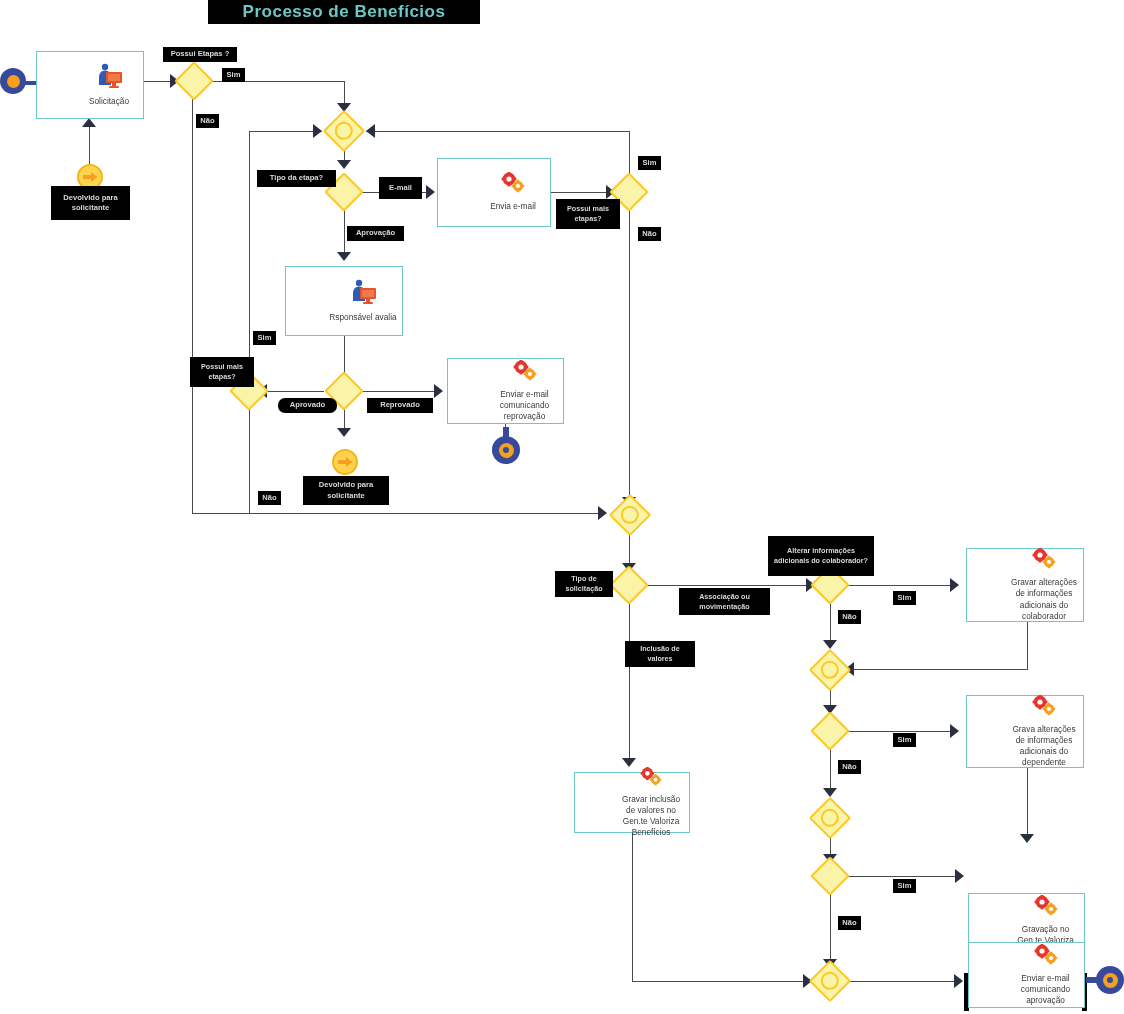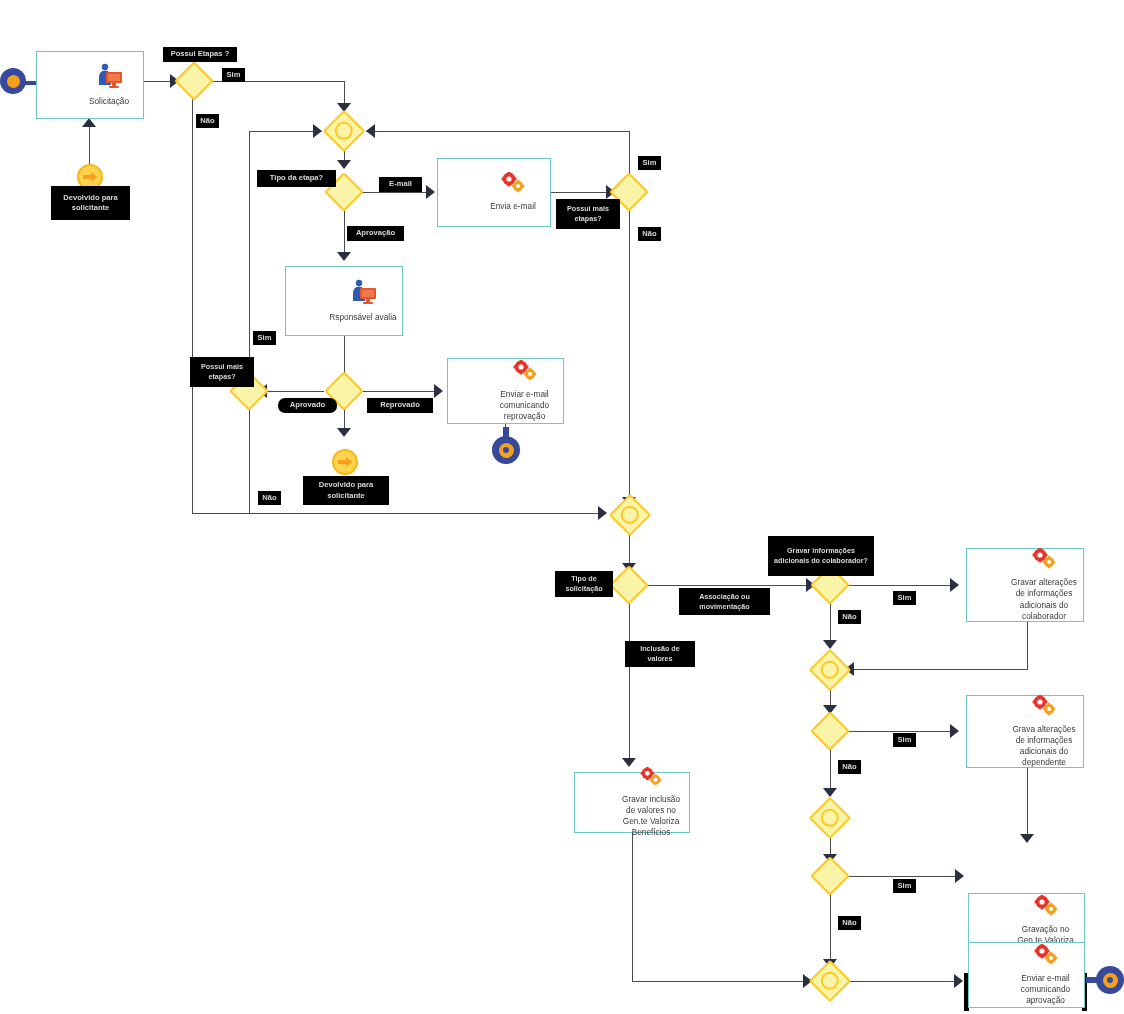--- a/index.html
+++ b/index.html
@@ -73,20 +73,21 @@
   .retnode svg{display:block;}
 
   
   .icon{display:block;}
 </style>
 </head>
 <body>
 
 <div id="canvas">
 
+  <div class="title-bar" style="left:208px;top:0px;width:272px;height:24px;">Processo de Benefícios</div>
 
   <div class="ln lnh" style="left:24px;top:81px;width:18px;height:4px;background:#36499b;"></div>
 
   <div class="ln lnh" style="left:143px;top:81px;width:34px;"></div>
 
   <div class="ln lnv" style="left:89px;top:122px;height:44px;"></div>
 
   <div class="ln lnh" style="left:205px;top:81px;width:140px;"></div>
   <div class="ln lnv" style="left:344px;top:81px;height:22px;"></div>
 
@@ -481,38 +482,38 @@
         <b></b>
       </i>
   </div>
 
   <div class="lbl" style="left:163px;top:47px;width:74px;height:15px;text-align:center;">Possui Etapas ?</div>
   <div class="lbl" style="left:222px;top:68px;width:23px;height:14px;">Sim</div>
   <div class="lbl" style="left:196px;top:114px;width:23px;height:14px;">Não</div>
   <div class="lbl" style="left:51px;top:186px;width:79px;height:34px;">Devolvido para solicitante</div>
 
   <div class="lbl" style="left:257px;top:170px;width:79px;height:17px;">Tipo da etapa?</div>
-  <div class="lbl" style="left:379px;top:177px;width:43px;height:15px;">E-mail</div>
+  <div class="lbl" style="left:379px;top:177px;width:43px;height:22px;">E-mail</div>
   <div class="lbl" style="left:347px;top:226px;width:57px;height:15px;">Aprovação</div>
   <div class="lbl small" style="left:556px;top:199px;width:64px;height:30px;">Possui mais etapas?</div>
   <div class="lbl" style="left:638px;top:156px;width:23px;height:14px;">Sim</div>
   <div class="lbl" style="left:638px;top:227px;width:23px;height:14px;">Não</div>
 
   <div class="lbl" style="left:253px;top:331px;width:23px;height:14px;">Sim</div>
   <div class="lbl small" style="left:190px;top:357px;width:64px;height:30px;">Possui mais etapas?</div>
   <div class="lbl" style="left:258px;top:491px;width:23px;height:14px;">Não</div>
   <div class="lbl" style="left:278px;top:398px;width:59px;height:15px;border-radius:7px;">Aprovado</div>
   <div class="lbl" style="left:367px;top:398px;width:66px;height:15px;">Reprovado</div>
   <div class="lbl" style="left:303px;top:476px;width:86px;height:29px;">Devolvido para solicitante</div>
 
   <div class="lbl small" style="left:555px;top:571px;width:58px;height:26px;">Tipo de solicitação</div>
   <div class="lbl small" style="left:679px;top:588px;width:91px;height:27px;">Associação ou movimentação</div>
   <div class="lbl small" style="left:625px;top:641px;width:70px;height:26px;">Inclusão de valores</div>
 
-  <div class="lbl small" style="left:768px;top:536px;width:106px;height:40px;">Gravar informações adicionais do colaborador?</div>
+  <div class="lbl small" style="left:768px;top:536px;width:106px;height:40px;">Alterar informações adicionais do colaborador?</div>
   <div class="lbl" style="left:893px;top:591px;width:23px;height:14px;">Sim</div>
   <div class="lbl" style="left:838px;top:610px;width:23px;height:14px;">Não</div>
 
   <div class="lbl" style="left:893px;top:733px;width:23px;height:14px;">Sim</div>
   <div class="lbl" style="left:838px;top:760px;width:23px;height:14px;">Não</div>
 
   <div class="lbl" style="left:893px;top:879px;width:23px;height:14px;">Sim</div>
   <div class="lbl" style="left:838px;top:916px;width:23px;height:14px;">Não</div>
 
 </div>

